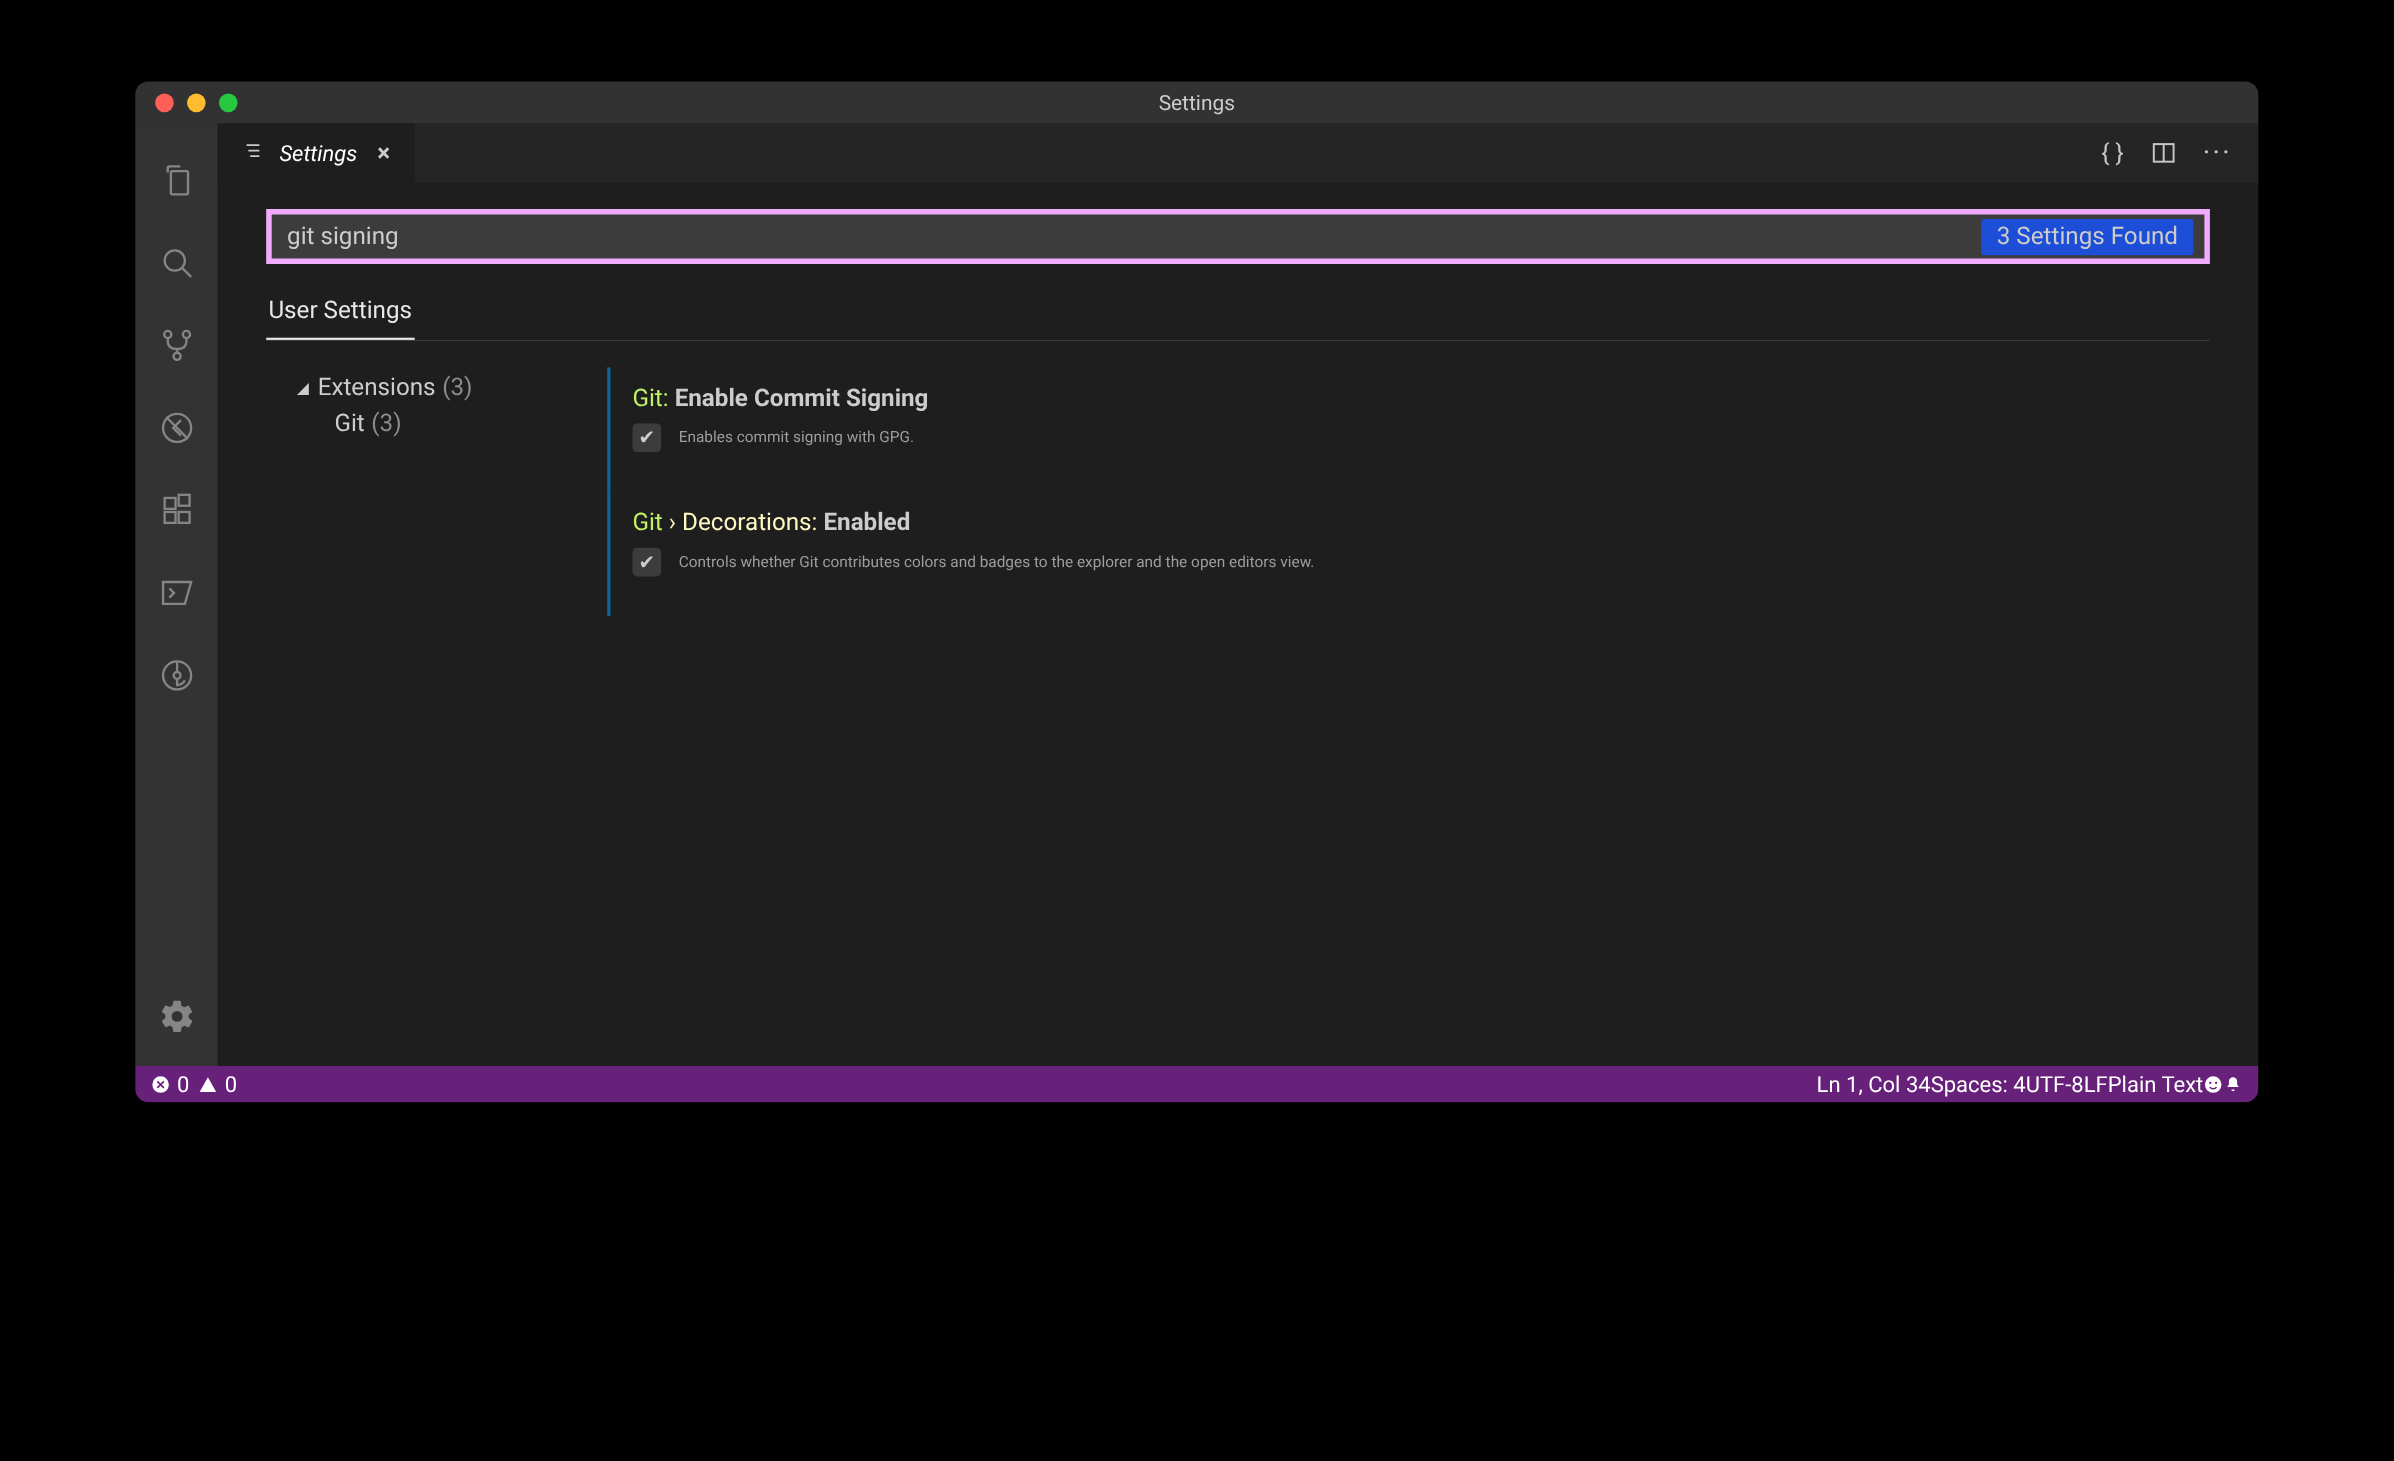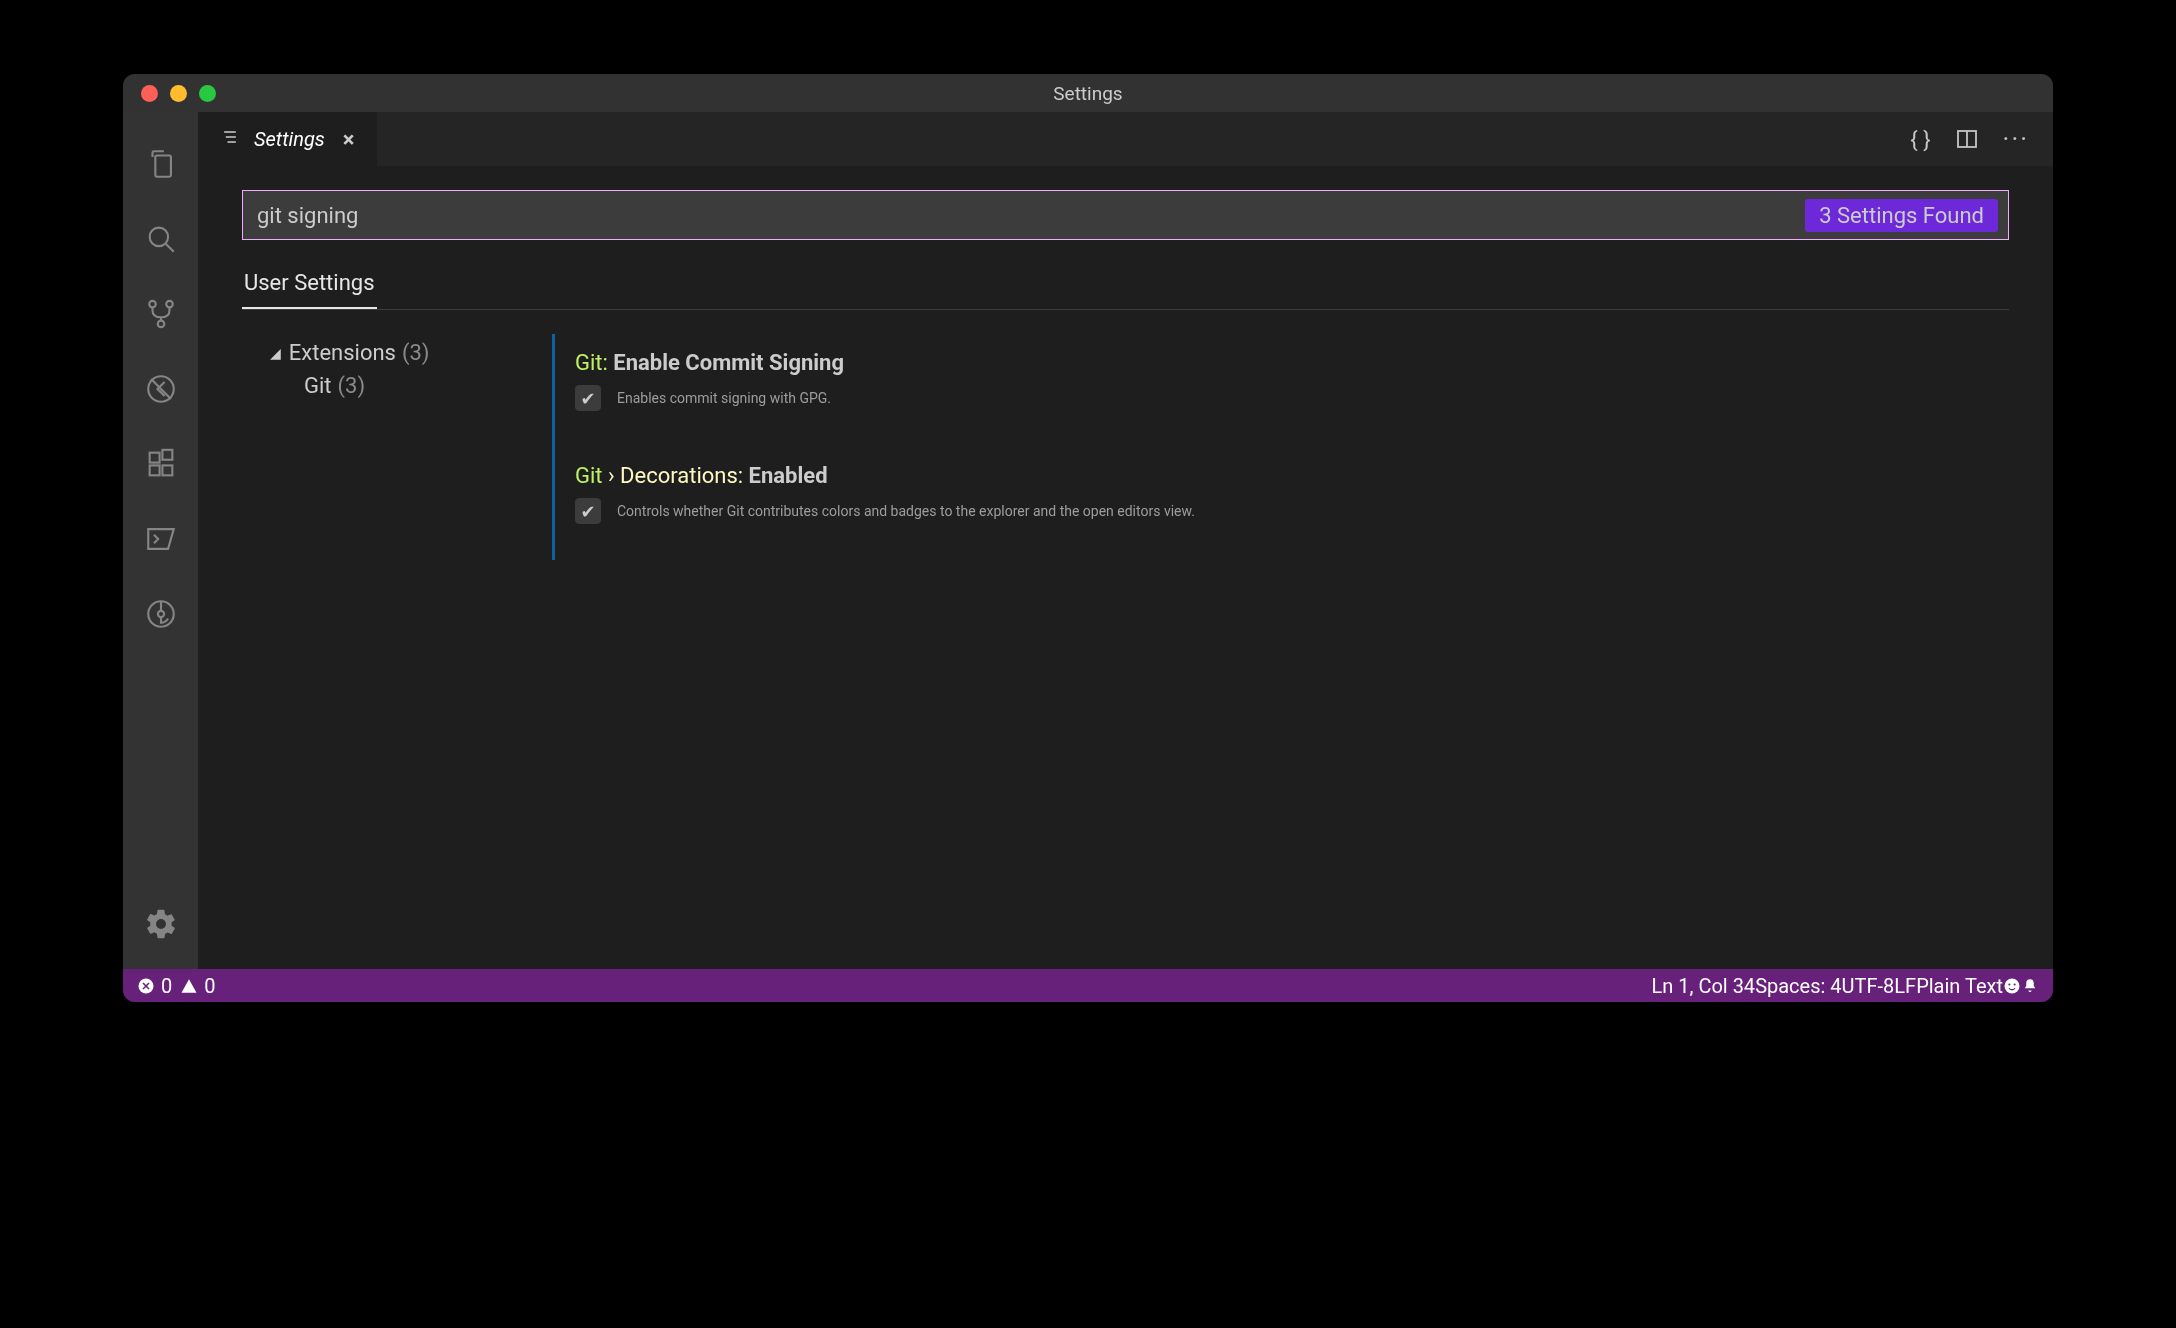--- a/index.html
+++ b/index.html
@@ -120,36 +120,36 @@
   .settings-editor {
     flex: 1;
     display: flex;
     flex-direction: column;
     padding: 24px 44px 0 44px;
     min-height: 0;
   }
   .search-box {
     height: 50px;
     background: #3c3c3c;
-    border: 1px solid #f0abfc;
+    border: 5px solid #f0abfc;
     display: flex;
     align-items: center;
     padding: 0 10px 0 14px;
   }
   .search-input {
     flex: 1;
     background: transparent;
     border: none;
     outline: none;
     color: #cccccc;
     font-size: 22px;
     font-family: inherit;
   }
   .search-count {
-    background: #6d28d9;
+    background: #1d4ed8;
     color: #cccccc;
     font-size: 22px;
     padding: 4px 14px;
     border-radius: 3px;
     margin-left: 38px;
   }
   
   .scope-tabs {
     margin-top: 20px;
     border-bottom: 1px solid #3c3c3c;

